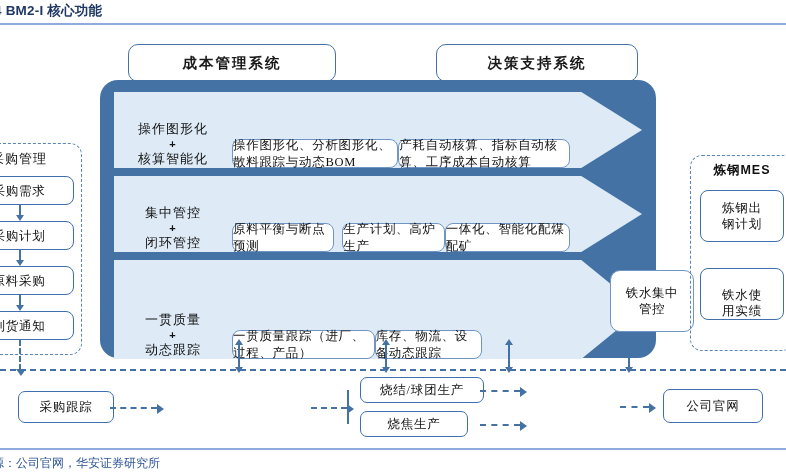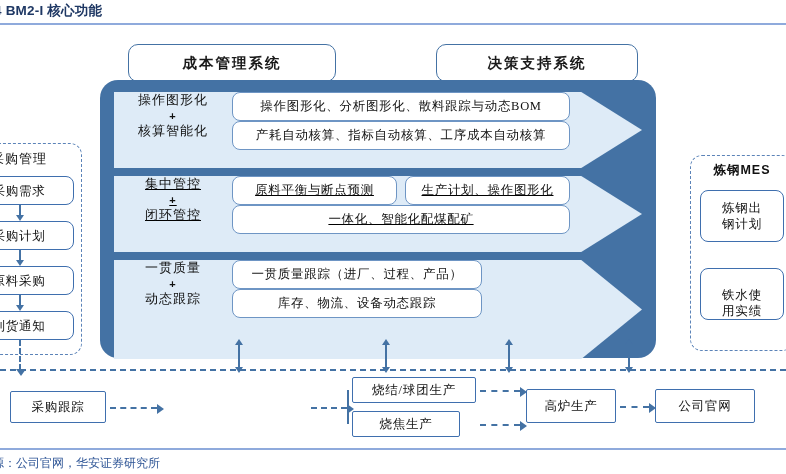--- a/index.html
+++ b/index.html
@@ -47,36 +47,36 @@
   .main-panel {
     position: absolute; left: 100px; top: 80px;
     width: 556px; height: 278px;
     background: #4472A4; border-radius: 18px;
   }
 
   
   .chev-row {
     position: absolute; left: 14px; width: 528px;
     background: #DEEBF7;
-    display: flex; align-items: flex-start;
+    display: flex; align-items: flex-end;
     -webkit-clip-path: polygon(0 0, 88.5% 0, 100% 50%, 88.5% 100%, 0 100%);
     clip-path: polygon(0 0, 88.5% 0, 100% 50%, 88.5% 100%, 0 100%);
   }
   #chev-1 { top: 12px;  height: 76px; }
-  #chev-2 { top: 96px;  height: 76px; text-decoration: underline; }
+  #chev-2 { top: 96px;  height: 76px; }
   #chev-3 { top: 180px; height: 99px; }
 
   .chev-label {
     width: 118px; flex: none; text-align: center;
     font-size: 13px; color: #111; line-height: 1.28;
     letter-spacing: 1px;
   }
   .chev-label .plus { font-family: "Liberation Sans", sans-serif; font-weight: bold; font-size: 11px; }
 
-  .chev-body { flex: 1; display: flex; flex-direction: column; padding-right: 72px; }
+  .chev-body { flex: 1; display: flex; padding-right: 72px; }
   .chev-line { display: flex; gap: 8px; }
 
   .wbox {
     border: 1.4px solid #6E95C4; border-radius: 8px;
     background: #ffffff; color: #111;
     display: flex; align-items: center; justify-content: center;
     font-size: 12.5px; letter-spacing: .7px; height: 29px;
   }
   .wbox.grow { flex: 1; }
 
@@ -159,24 +159,24 @@
   }
   .dbl-arrow::after {
     content: ""; position: absolute; left: -3.5px; bottom: -6px;
     border-left: 4.5px solid transparent; border-right: 4.5px solid transparent;
     border-top: 6.5px solid #4472A4;
   }
 
   
   .flow {
     position: absolute;
-    border: 1.7px solid #3F6FAE; border-radius: 2px;
+    border: 1.7px solid #3F6FAE; border-radius: 7px;
     background: #ffffff; color: #111;
     display: flex; align-items: center; justify-content: center;
-    font-size: 12.5px; letter-spacing: .8px;
+    font-size: 12.5px; letter-spacing: .8px; margin-left: 8px;
   }
   #f-track   { left: 10px;  top: 391px; width: 96px;  height: 32px; }
   #f-stock   { left: 163px; top: 391px; width: 144px; height: 32px; }
   #f-sinter  { left: 352px; top: 377px; width: 124px; height: 26px; }
   #f-coke    { left: 352px; top: 411px; width: 108px; height: 26px; }
   #f-blast   { left: 526px; top: 389px; width: 90px;  height: 34px; }
   #f-iron    { left: 655px; top: 389px; width: 100px; height: 34px; }
 
   
   .harrow { position: absolute; height: 0; border-top: 2px dashed #4472A4; }
@@ -225,21 +225,21 @@
 
     <div class="chev-row" id="chev-2">
       <div class="chev-label">
         <div>集中管控</div>
         <div class="plus">+</div>
         <div>闭环管控</div>
       </div>
       <div class="chev-body">
         <div class="chev-line">
           <div class="wbox grow">原料平衡与断点预测</div>
-          <div class="wbox grow">生产计划、操作图形化</div>
+          <div class="wbox grow">生产计划、高炉生产</div>
         </div>
         <div class="chev-line">
           <div class="wbox grow">一体化、智能化配煤配矿</div>
         </div>
       </div>
     </div>
 
     <div class="chev-row" id="chev-3">
       <div class="chev-label">
         <div>一贯质量</div>
@@ -249,20 +249,26 @@
       <div class="chev-body" style="padding-right:160px">
         <div class="chev-line">
           <div class="wbox grow">一贯质量跟踪（进厂、过程、产品）</div>
         </div>
         <div class="chev-line">
           <div class="wbox grow">库存、物流、设备动态跟踪</div>
         </div>
       </div>
     </div>
 
+    <div class="side-wbox">
+      <div>
+        <div>铁水集中</div>
+        <div>管控</div>
+      </div>
+    </div>
   </div>
 
   <div class="dash-group" id="grp-purchase">
     <div class="grp-title">采购管理</div>
   </div>
   <div class="node" id="n-req">采购需求</div>
   <div class="node" id="n-plan">采购计划</div>
   <div class="node" id="n-buy">原料采购</div>
   <div class="node" id="n-arr">到货通知</div>
   <div class="vconn" id="vc-1"></div>
@@ -288,21 +294,20 @@
   <div class="hdash"></div>
   <div class="elbow-v"></div>
   <div class="dbl-arrow" style="left:238px"></div>
   <div class="dbl-arrow" style="left:385px"></div>
   <div class="dbl-arrow" style="left:508px"></div>
   <div class="dbl-arrow" style="left:628px"></div>
 
   <div class="flow" id="f-track">采购跟踪</div>
   <div class="flow" id="f-sinter">烧结/球团生产</div>
   <div class="flow" id="f-coke">烧焦生产</div>
-  <div class="flow" id="f-blast">高炉生产</div>
   <div class="flow" id="f-iron">公司官网</div>
 
   <div class="harrow" id="a1"></div>
   <div class="harrow" id="a2"></div>
   <div class="split-v"></div>
   <div class="harrow" id="a3"></div>
   <div class="harrow" id="a4"></div>
   <div class="harrow" id="a5"></div>
 
   <div class="footer-rule"></div>

